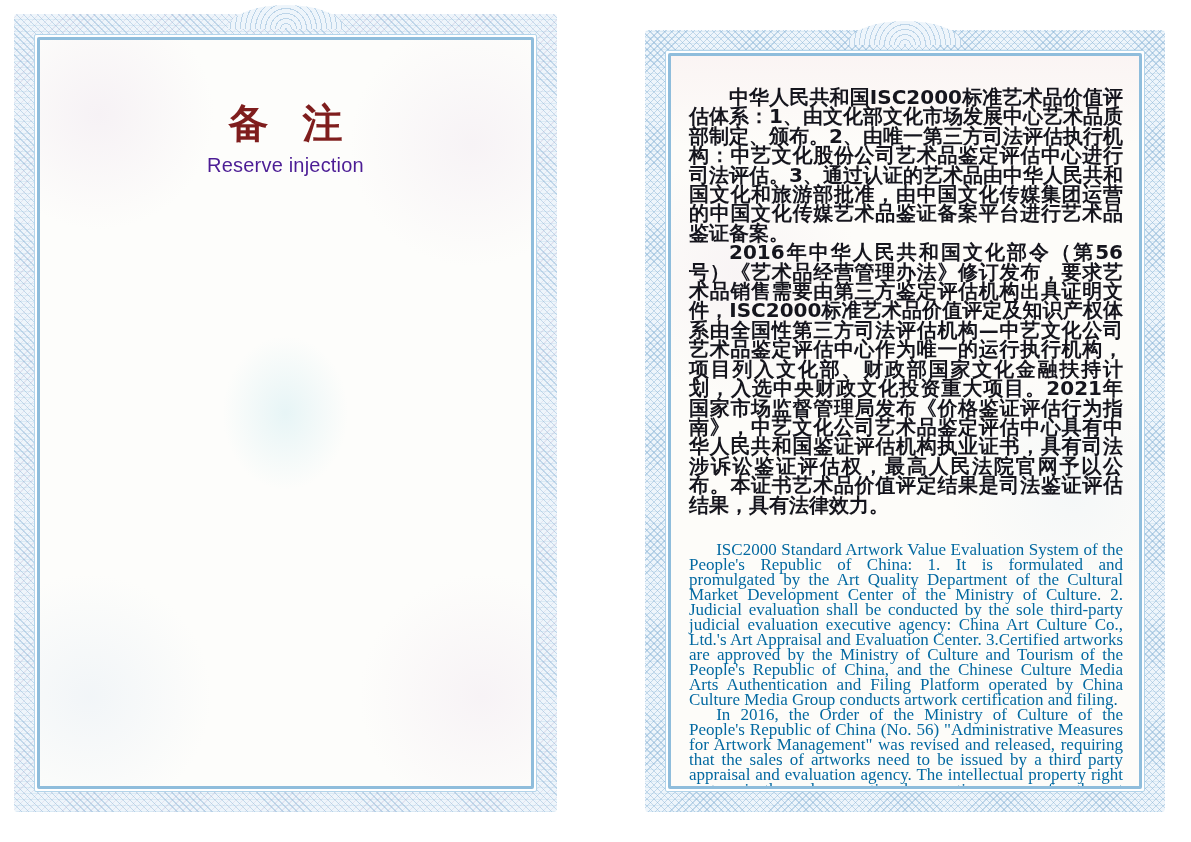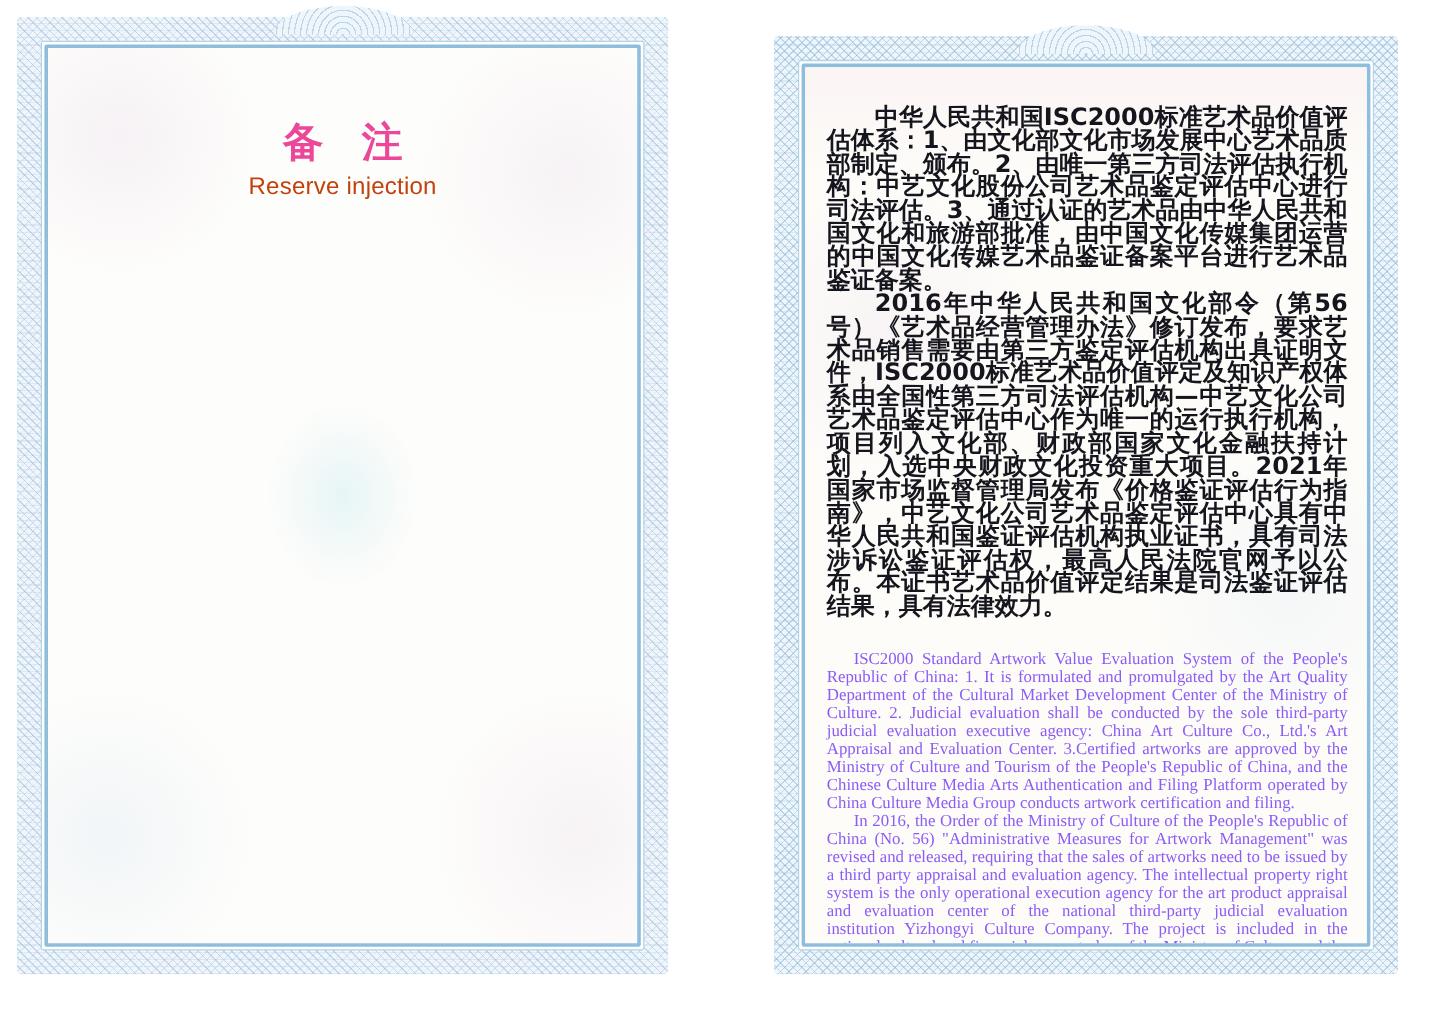--- a/index.html
+++ b/index.html
@@ -63,38 +63,38 @@
       radial-gradient(170px 170px at 14% 30%, rgba(240,230,238,.35), transparent 72%),
       radial-gradient(170px 170px at 86% 60%, rgba(232,240,246,.40), transparent 72%),
       #fdfcf9;
   }
   .content{position:absolute;inset:0;}
 
   
   .remarks-wrap{margin-top:56px;text-align:center;}
   .remarks-title{
     font-family:"DejaVu Sans",sans-serif;font-weight:700;
-    font-size:34px;letter-spacing:10px;color:#ec4899;text-indent:10px;
+    font-size:40px;letter-spacing:10px;color:#7f1d1d;text-indent:10px;
   }
   .remarks-sub{
-    font-family:"Liberation Sans",sans-serif;font-size:20px;color:#c2410c;
+    font-family:"Liberation Sans",sans-serif;font-size:20px;color:#4c1d95;
     margin-top:3px;letter-spacing:.2px;
   }
 
   
   .textcol{padding:32px 16px 0 18px;}
   .cn{
     font-family:"DejaVu Sans",sans-serif;font-weight:700;
     font-size:20px;line-height:19.4px;color:#15151d;
     text-align:justify;text-indent:2em;margin:0;
   }
   .en-block{margin-top:27px;}
   .en{
     font-family:"Liberation Serif","DejaVu Serif",serif;
-    font-size:14px;line-height:15px;color:#8b5cf6;
+    font-size:17px;line-height:15px;color:#0369a1;
     text-align:justify;text-indent:1.6em;margin:0;
   }
 </style>
 </head>
 <body>
 
 <div class="page" id="page-left">
   <div class="band pinkish">
     <div class="crest"></div>
   </div>

